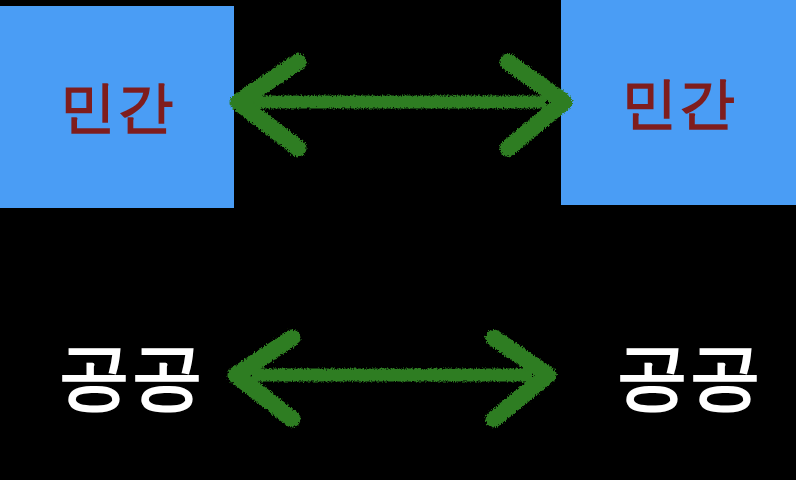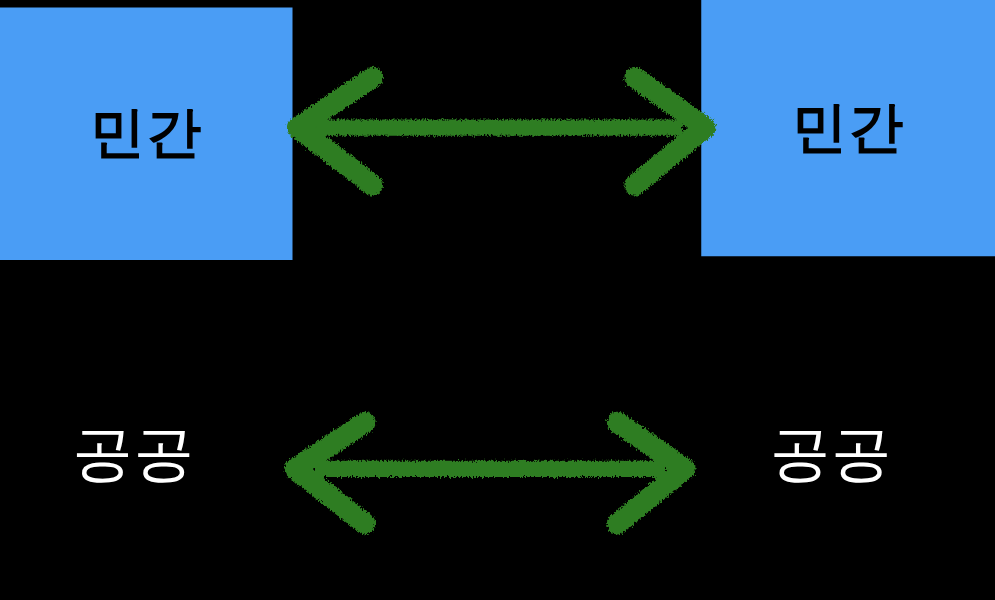--- a/index.html
+++ b/index.html
@@ -34,34 +34,34 @@
     width: 234px;
     height: 202px;
   }
   .entity-box.box-top-right {
     left: 561px;
     top: 0px;
     width: 235px;
     height: 205px;
   }
   .entity-box .entity-label {
-    color: #000000;
-    font-size: 44px;
+    color: #7f1d1d;
+    font-size: 56px;
     font-weight: bold;
     letter-spacing: 1px;
     line-height: 1;
     user-select: none;
   }
 
   
   .plain-label {
     position: absolute;
     color: #FFFFFF;
-    font-size: 48px;
-    font-weight: normal;
+    font-size: 72px;
+    font-weight: bold;
     letter-spacing: 1px;
     line-height: 1;
     white-space: nowrap;
     user-select: none;
   }
   .plain-label.label-bottom-left {
     left: 58px;
     top: 340px;
   }
   .plain-label.label-bottom-right {

